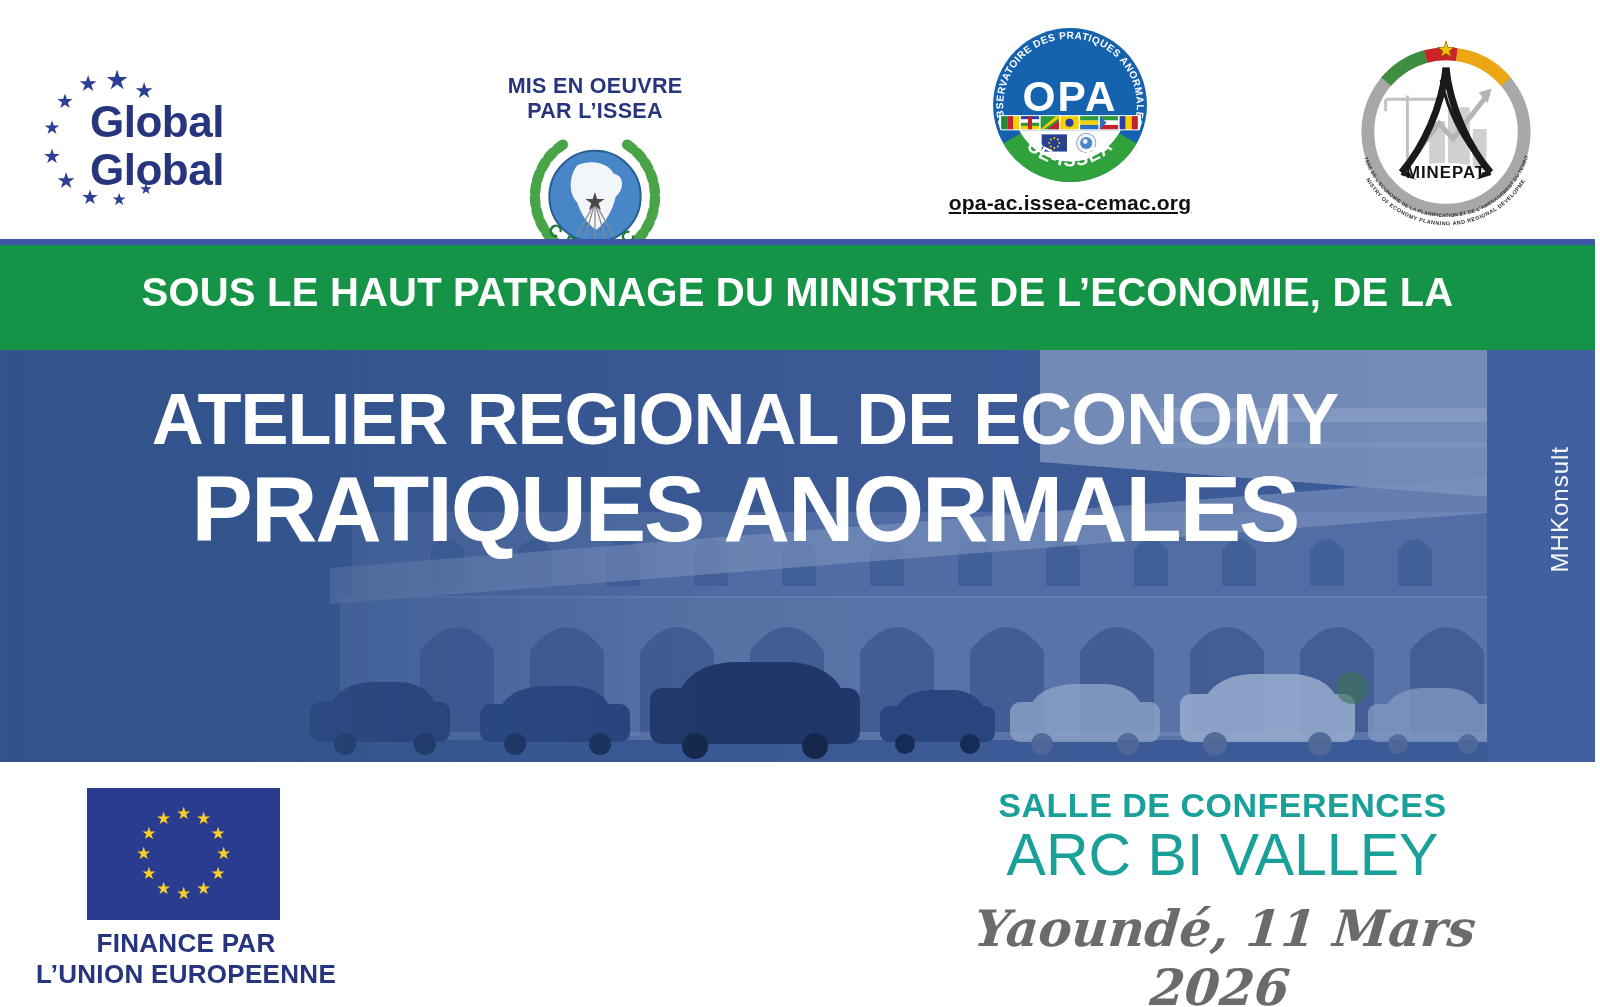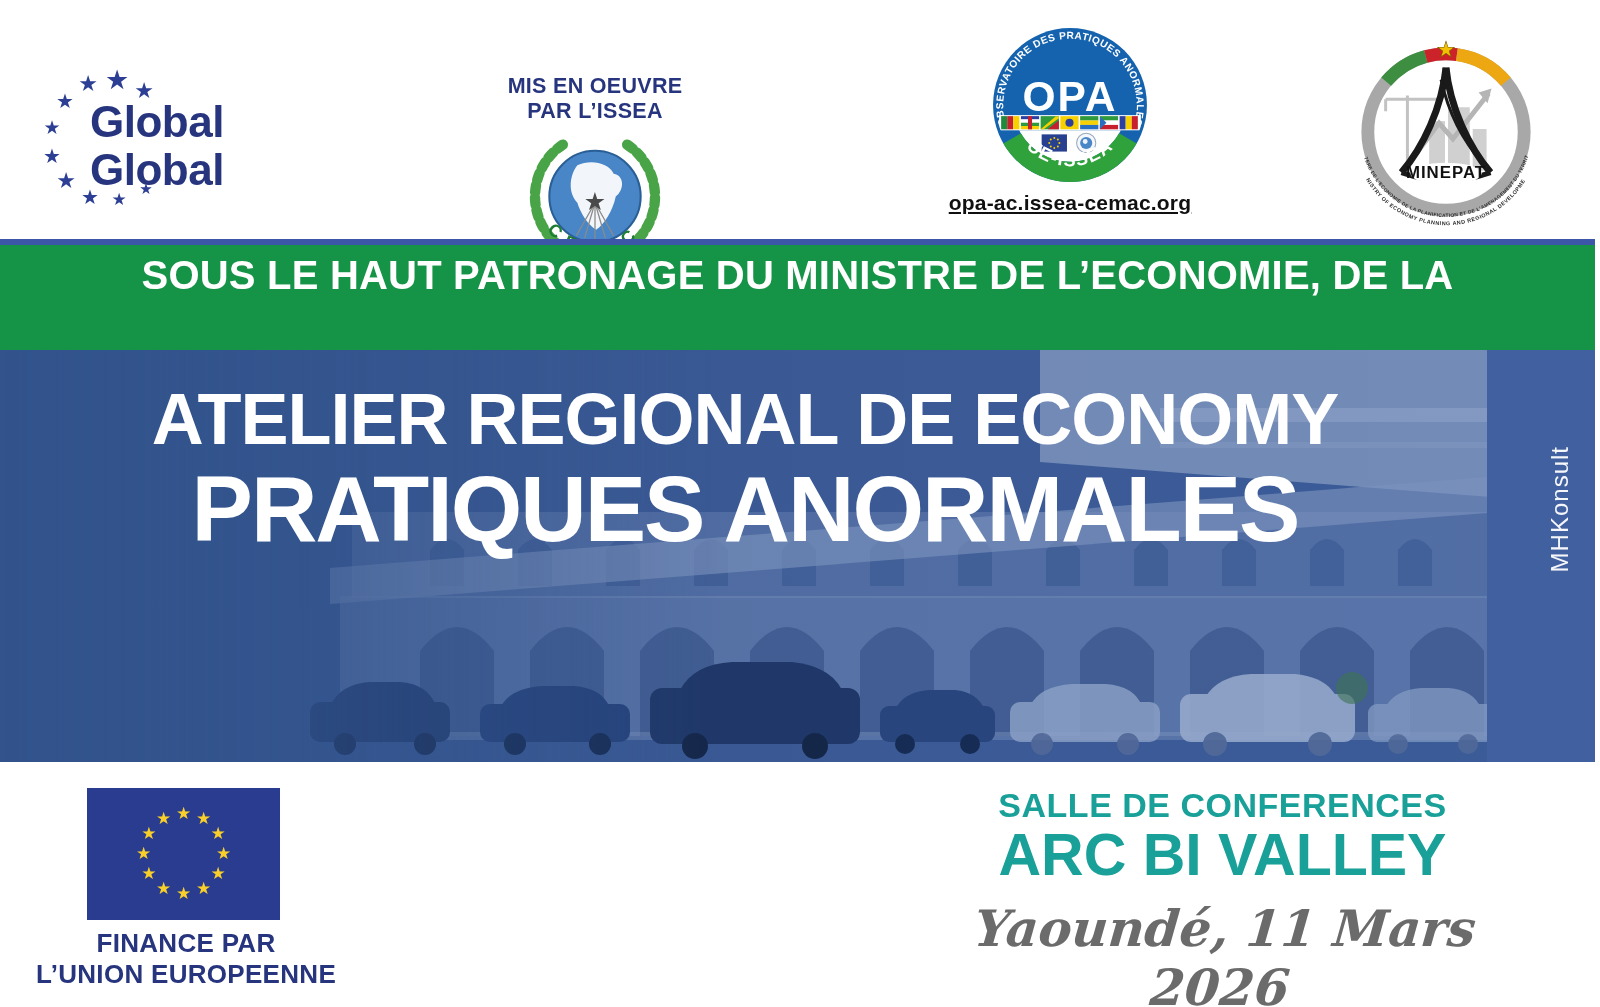--- a/index.html
+++ b/index.html
@@ -19,40 +19,40 @@
   .opa{position:absolute;left:928px;top:24px;width:284px;text-align:center;}
   .opa svg{display:block;margin:0 auto;}
   .opa-url{margin-top:5px;font-size:21px;font-weight:800;color:#101010;letter-spacing:.2px;text-decoration:underline;}
 
   .minepat{position:absolute;left:1352px;top:38px;}
 
   
   .rule{position:absolute;left:0;top:239px;width:1595px;height:6px;background:#3c57a8;}
   .green-band{position:absolute;left:0;top:245px;width:1595px;height:105px;background:#159447;
               color:#fff;text-align:center;font-weight:800;font-size:40px;line-height:46px;
-              padding-top:7px;box-sizing:border-box;letter-spacing:.2px;}
+              padding-top:24px;box-sizing:border-box;letter-spacing:.2px;}
 
   
   .hero{position:absolute;left:0;top:350px;width:1595px;height:412px;background:#36588f;overflow:hidden;}
   .hero-bg{position:absolute;inset:0;width:100%;height:100%;}
   .right-band{position:absolute;left:1487px;top:0;width:108px;height:100%;background:#41609f;}
   .watermark{position:absolute;left:1546px;top:96px;writing-mode:vertical-rl;transform:rotate(180deg);
              color:#ffffff;font-size:24px;font-weight:400;letter-spacing:1px;opacity:.95;}
   .hero-title{position:absolute;left:0;width:1490px;top:32px;text-align:center;color:#fff;font-weight:800;}
   .t1{font-size:72px;letter-spacing:-1px;line-height:1.05;}
   .t2{font-size:92px;letter-spacing:-2px;line-height:1.04;margin-top:4px;}
 
   
   .eu-flag{position:absolute;left:87px;top:788px;width:193px;height:132px;background:#293c8f;}
   .eu-flag .star{position:absolute;color:#f9cf2a;font-size:17px;transform:translate(-50%,-52%);line-height:1;}
   .eu-caption{position:absolute;left:0;top:928px;width:372px;text-align:center;font-size:26px;
               font-weight:800;color:#27357e;line-height:1.18;letter-spacing:.3px;}
   .venue{position:absolute;left:950px;top:786px;width:545px;text-align:center;}
   .venue-1{font-size:34px;font-weight:800;color:#18a099;letter-spacing:.5px;}
-  .venue-2{font-size:59px;font-weight:700;color:#18a099;line-height:1.05;}
+  .venue-2{font-size:59px;font-weight:400;color:#18a099;line-height:1.05;}
   .venue-date{font-family:"DejaVu Serif", cursive, serif;font-style:italic;font-size:50px;
               color:#6b6b6b;margin-top:12px;transform:skewX(-5deg);font-weight:600;}
 </style>
 </head>
 <body>
 
 <div class="poster">
 
   <div class="gg">
     <span class="star" style="left:114px;top:43px;font-size:22px;">★</span>

